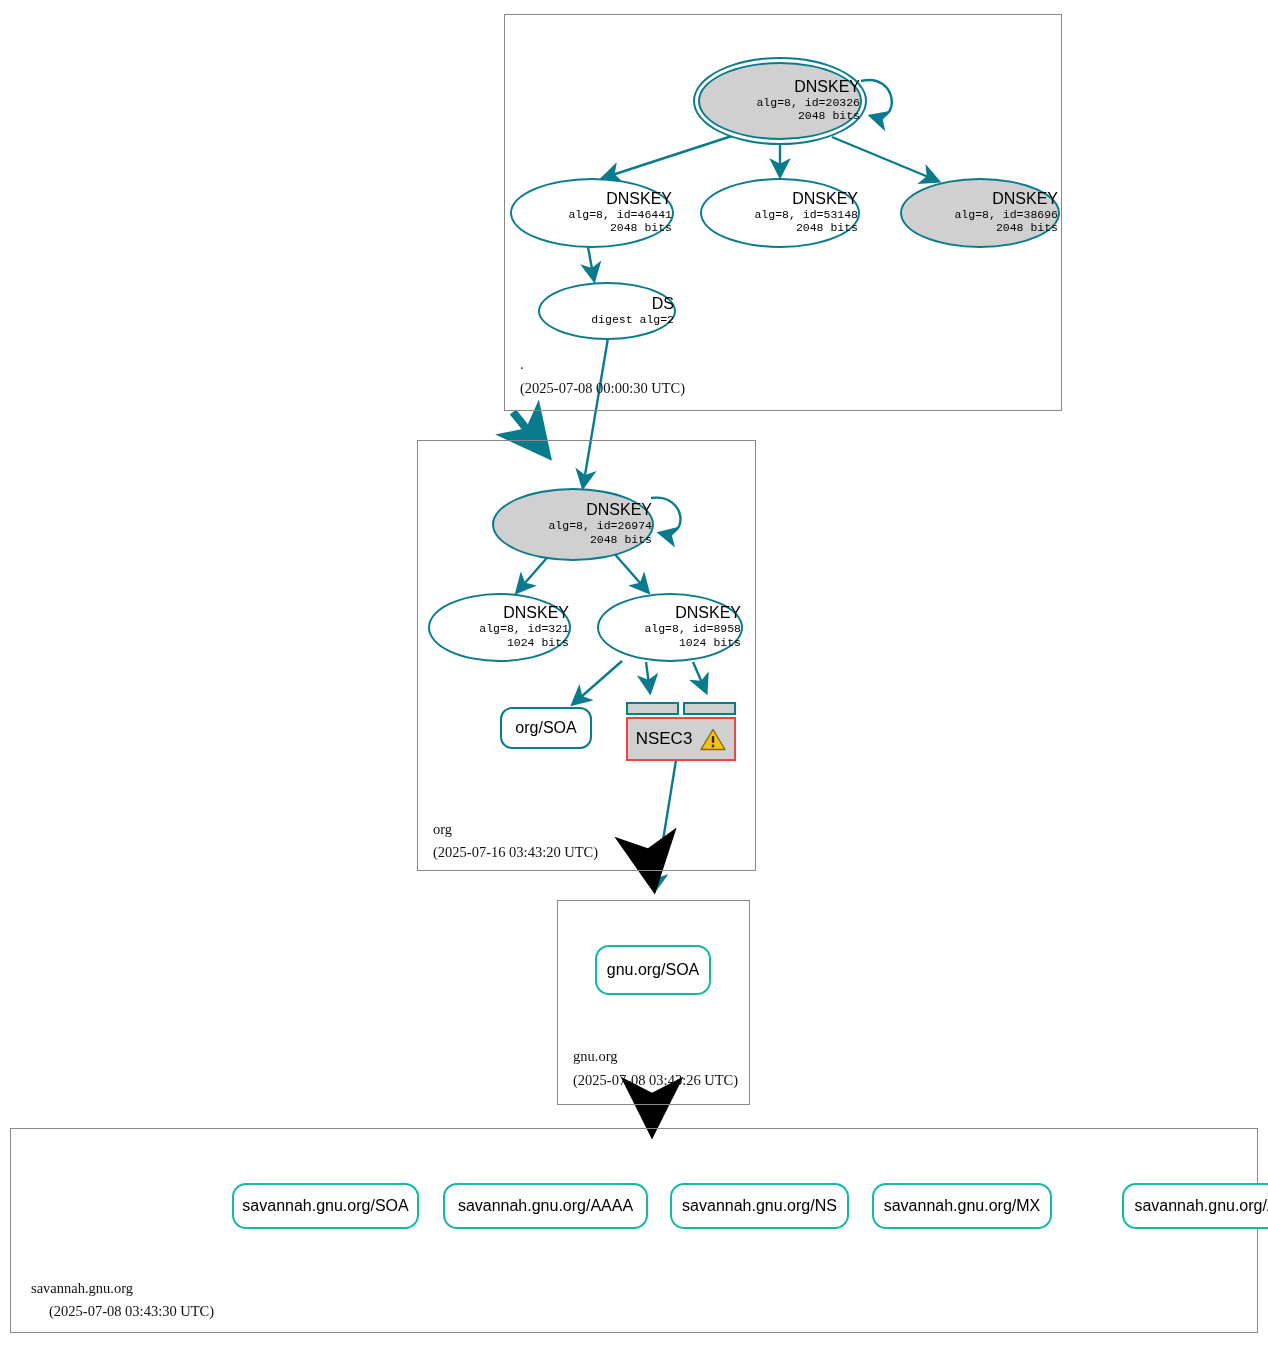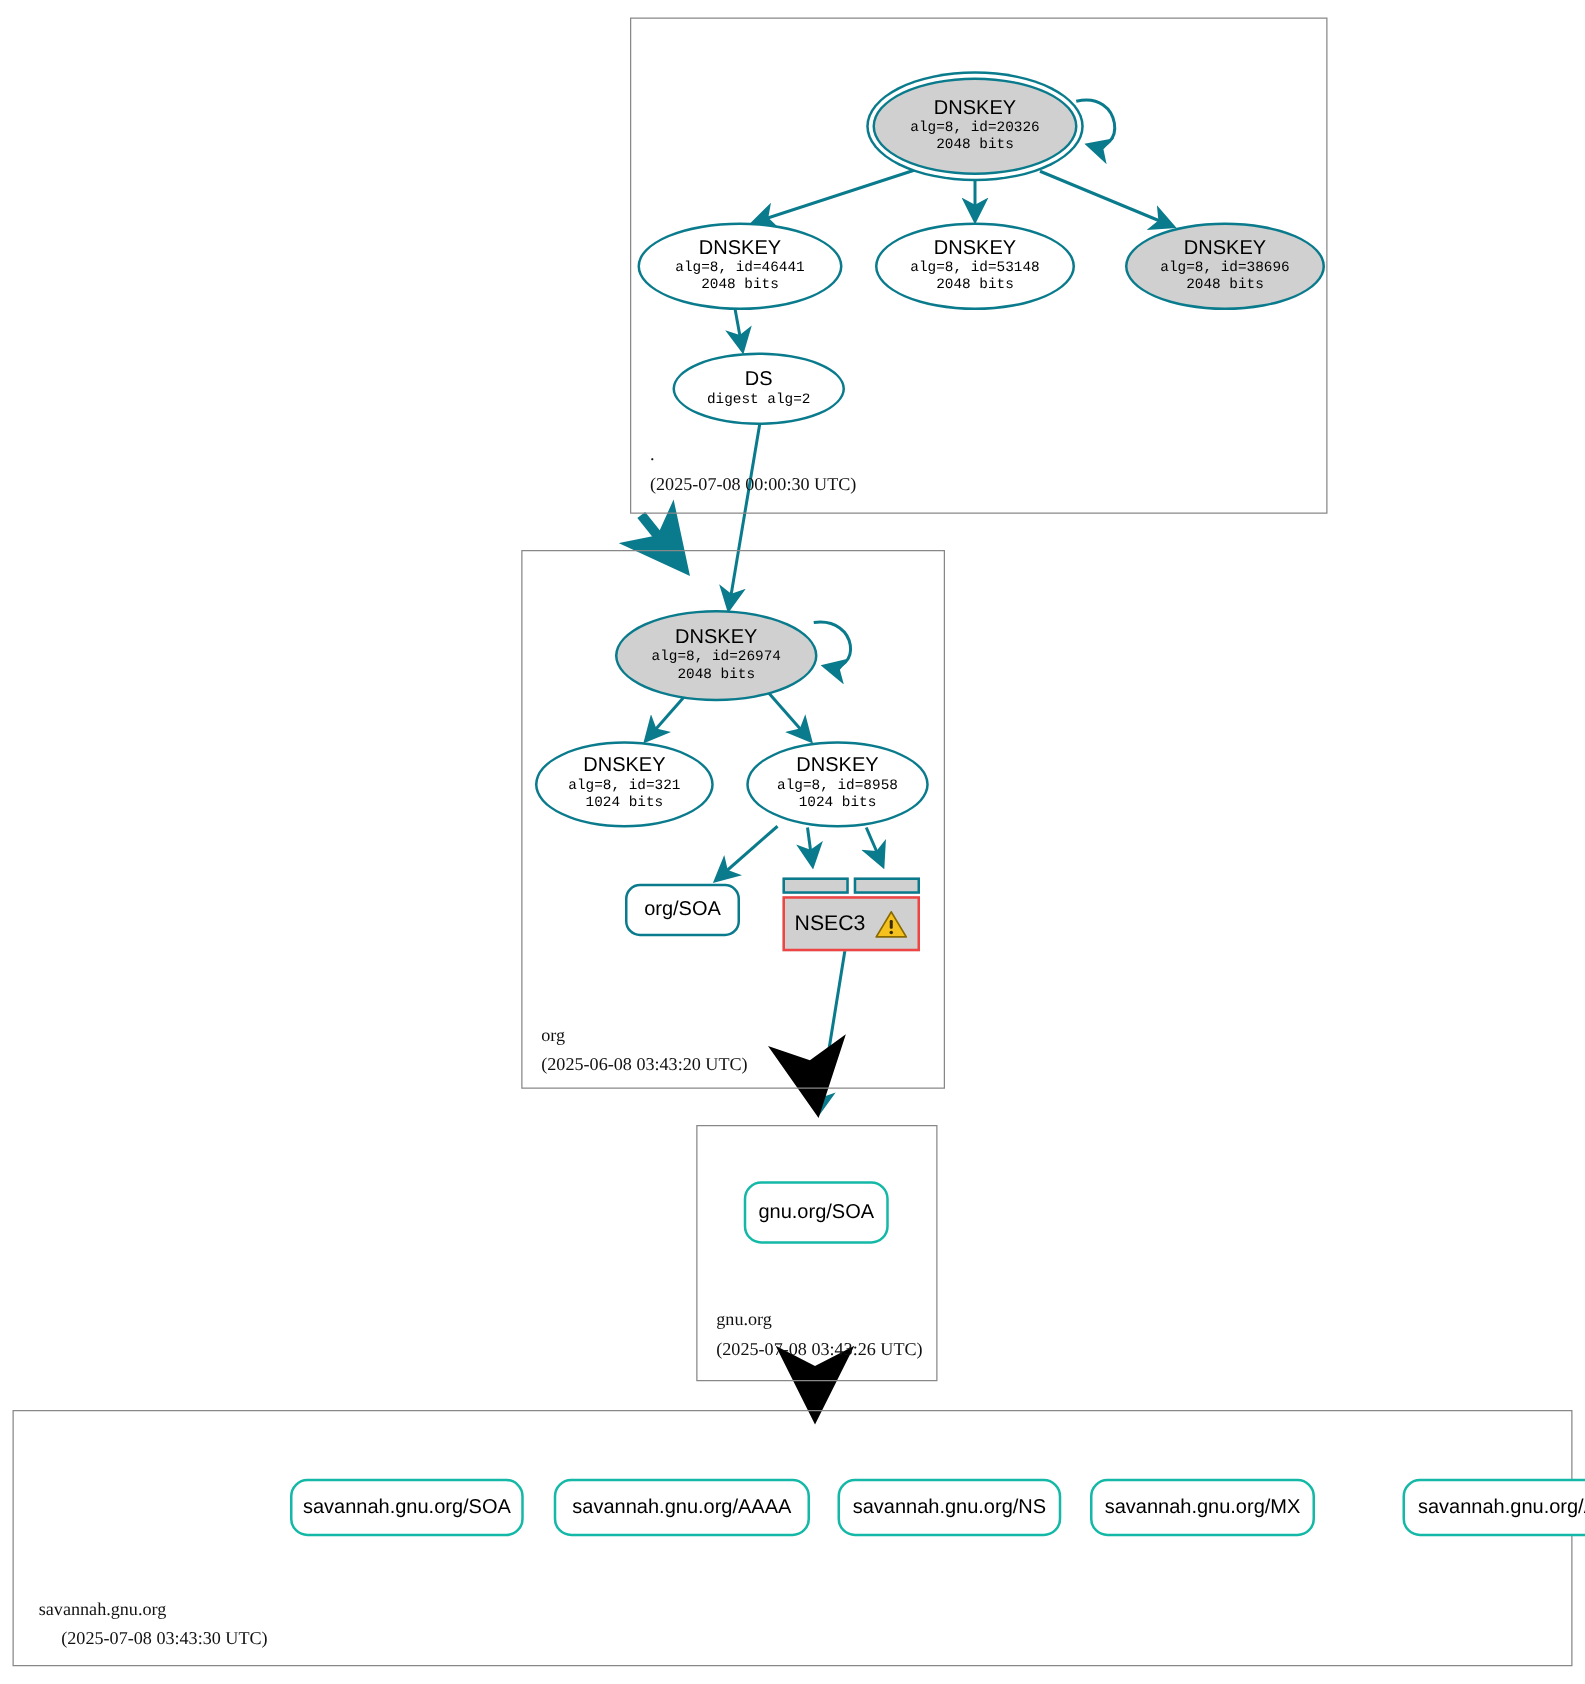--- a/index.html
+++ b/index.html
@@ -3,21 +3,21 @@
 <meta charset="utf-8">
 <style>
   html,body{margin:0;padding:0;background:#ffffff;}
   body{width:1268px;height:1347px;position:relative;
        font-family:"Liberation Sans", sans-serif;overflow:hidden;}
   #stage{position:absolute;left:0;top:0;width:1268px;height:1347px;}
   svg.layer{position:absolute;left:0;top:0;width:1268px;height:1347px;overflow:visible;}
   .zonebox{position:absolute;border:1px solid #888888;background:transparent;box-sizing:border-box;}
   .zonelabel{position:absolute;font-family:"Liberation Serif", serif;font-size:14.5px;color:#111;white-space:nowrap;}
   .zonedate{position:absolute;font-family:"Liberation Serif", serif;font-size:14.5px;color:#111;white-space:nowrap;}
-  .node{position:absolute;display:flex;flex-direction:column;align-items:center;justify-content:center;
+  .node{position:absolute;display:flex;flex-direction:column;align-items:flex-end;justify-content:center;
         text-align:center;box-sizing:border-box;}
   .ell{border:2px solid #0a7b8c;border-radius:50%;background:#ffffff;}
   .ell.filled{background:#d0d0d0;}
   .ell.dbl{box-shadow:0 0 0 3px #ffffff, 0 0 0 5px #0a7b8c;}
   .t1{font-family:"Liberation Sans", sans-serif;font-size:16px;color:#000;line-height:1.05;}
   .t2{font-family:Liberation Mono, monospace;font-size:11.5px;color:#000;line-height:1.2;}
   .rrset{position:absolute;border:2px solid #0a7b8c;border-radius:12px;background:#ffffff;
          display:flex;align-items:center;justify-content:center;font-size:16px;color:#000;box-sizing:border-box;}
   .rrset.black{border:2px solid #14b8a6;border-radius:14px;}
   .nsec3{position:absolute;box-sizing:border-box;}
@@ -133,21 +133,21 @@
     <div class="t2">2048 bits</div>
   </div>
 
   <div class="node ell" style="left:538px;top:282px;width:138px;height:58px;">
     <div class="t1">DS</div>
     <div class="t2">digest alg=2</div>
   </div>
 
   <div class="zonebox" style="left:417px;top:440px;width:339px;height:431px;"></div>
   <div class="zonelabel" style="left:433px;top:821px;">org</div>
-  <div class="zonedate" style="left:433px;top:844px;">(2025-06-08 03:43:20 UTC)</div>
+  <div class="zonedate" style="left:433px;top:844px;">(2025-07-16 03:43:20 UTC)</div>
 
   <div class="node ell filled" style="left:492px;top:488px;width:162px;height:73px;">
     <div class="t1">DNSKEY</div>
     <div class="t2">alg=8, id=26974</div>
     <div class="t2">2048 bits</div>
   </div>
 
   <div class="node ell" style="left:428px;top:593px;width:143px;height:69px;">
     <div class="t1">DNSKEY</div>
     <div class="t2">alg=8, id=321</div>

